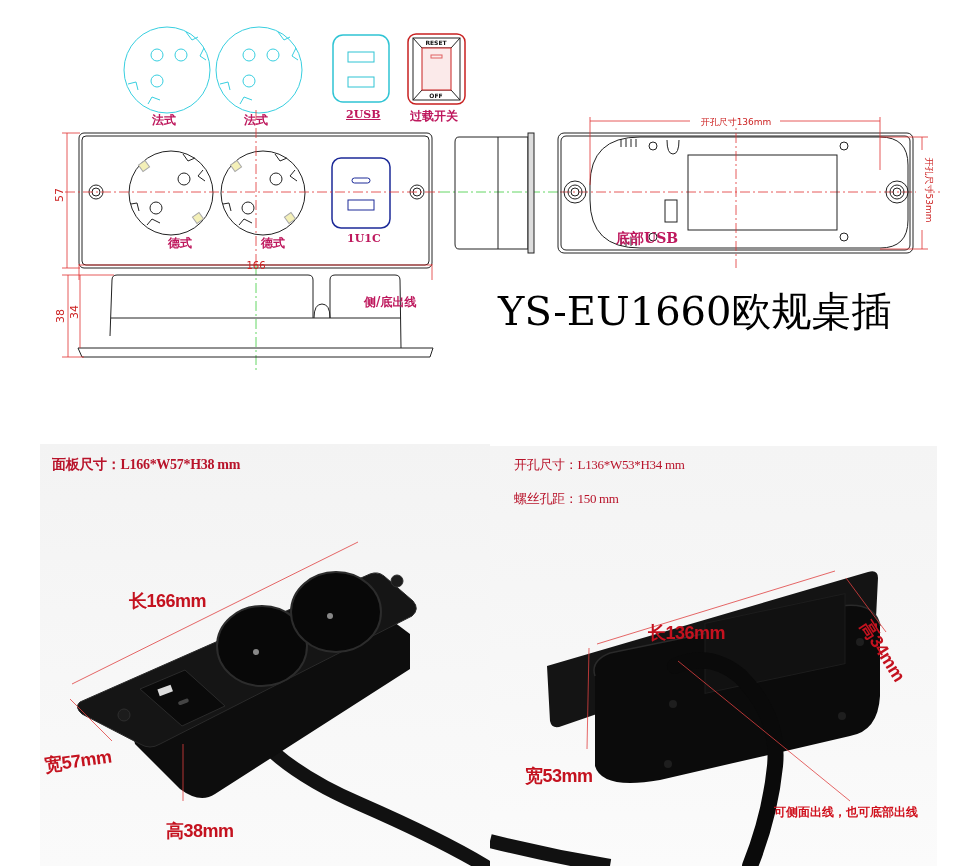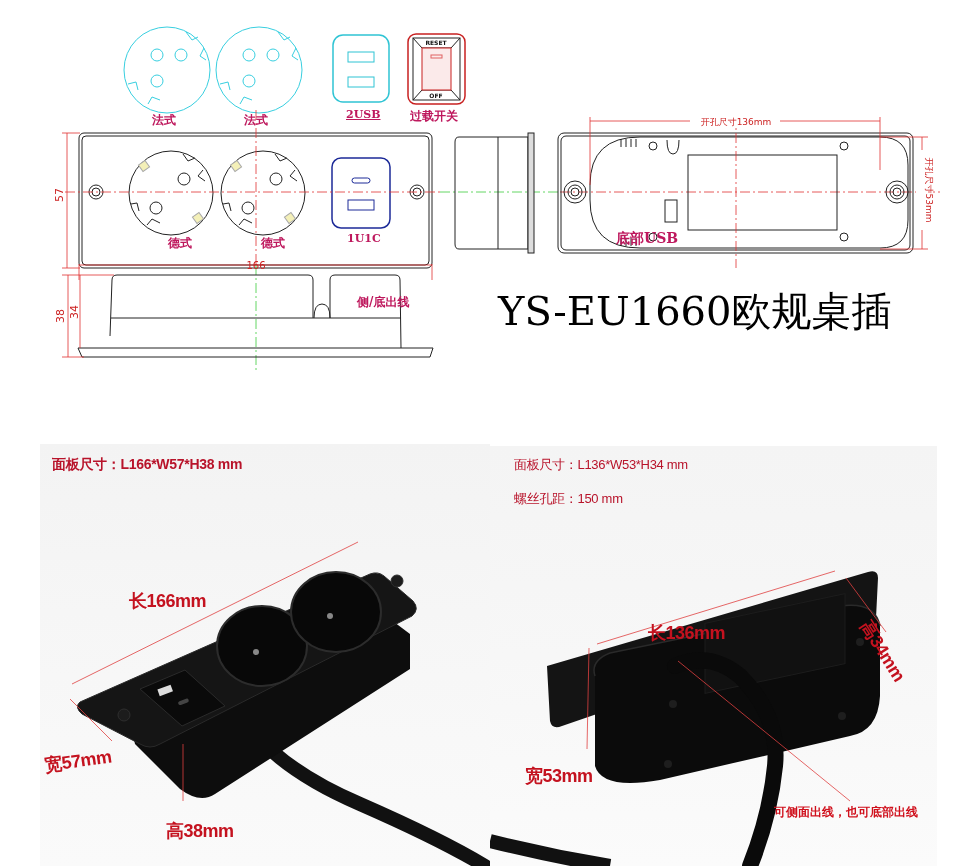--- a/index.html
+++ b/index.html
@@ -4,21 +4,21 @@
 <style>
   html, body { margin: 0; padding: 0; background: #ffffff; }
   body { width: 979px; height: 866px; position: relative; overflow: hidden;
          font-family: "DejaVu Sans", sans-serif; }
   .abs { position: absolute; }
   .red-label { color: #be185d; font-family: "DejaVu Serif", serif; font-weight: bold; }
   .title { color: #000000; font-family: "DejaVu Serif", serif; font-size: 40px; letter-spacing: 0px; white-space: nowrap; }
   .photo { position: absolute; overflow: hidden; }
   .photo-left { left: 40px; top: 444px; width: 450px; height: 422px; background: linear-gradient(180deg,#f3f3f3 0%,#f6f6f6 40%,#fafafa 100%); }
   .photo-right { left: 490px; top: 446px; width: 447px; height: 420px; background: linear-gradient(180deg,#f4f4f4 0%,#f7f7f7 50%,#fbfbfb 100%); }
-  .spec { color: #b8132a; font-family: Liberation Sans, sans-serif; font-weight: bold; font-size: 14px; white-space: nowrap; letter-spacing: -0.3px; }
+  .spec { color: #b8132a; font-family: Liberation Serif, serif; font-weight: bold; font-size: 14px; white-space: nowrap; letter-spacing: -0.3px; }
   .dim { color: #c4121f; font-family: "Liberation Sans", sans-serif; font-weight: bold; font-size: 18px; white-space: nowrap; letter-spacing: -0.5px; }
   .note { color: #d0101c; font-family: "Liberation Sans", sans-serif; font-weight: bold; font-size: 12px; white-space: nowrap; }
   svg { display: block; }
 </style>
 </head>
 <body>
 
 <div class="abs" style="left:0;top:0;width:979px;height:380px;">
   <svg width="979" height="380" viewBox="0 0 979 380">
 
@@ -173,21 +173,21 @@
     <text x="926" y="190" font-size="9" fill="#c22" text-anchor="middle" transform="rotate(90 926 190)" font-family="DejaVu Sans, sans-serif">开孔尺寸53mm</text>
   </svg>
 
   <div class="abs red-label" style="left:152px;top:112px;font-size:12px;">法式</div>
   <div class="abs red-label" style="left:244px;top:112px;font-size:12px;">法式</div>
   <div class="abs red-label" style="left:346px;top:108px;font-size:11px;text-decoration:underline;">2USB</div>
   <div class="abs red-label" style="left:410px;top:108px;font-size:12px;">过载开关</div>
   <div class="abs red-label" style="left:168px;top:235px;font-size:12px;">德式</div>
   <div class="abs red-label" style="left:261px;top:235px;font-size:12px;">德式</div>
   <div class="abs red-label" style="left:347px;top:232px;font-size:11px;text-align:right;">1U1C</div>
-  <div class="abs red-label" style="left:341px;top:294px;font-size:12px;padding-left:16px;">侧/底出线</div>
+  <div class="abs red-label" style="left:348px;top:294px;font-size:12px;padding-left:16px;">侧/底出线</div>
   <div class="abs red-label" style="left:616px;top:206px;font-size:14px;margin-top:24px;">底部USB</div>
   <div class="abs title" style="left:498px;top:284px;">YS-EU1660欧规桌插</div>
 </div>
 
 <div class="photo photo-left">
   <svg width="450" height="422" viewBox="0 0 450 422" class="abs" style="left:0;top:0;">
 
     <path d="M215 290 Q250 330 320 360 Q400 395 445 422" stroke="#111" stroke-width="14" fill="none" stroke-linecap="round"></path>
 
     <path d="M85 255 L310 145 L370 190 L370 225 L175 350 Q160 360 140 345 L95 300 Z" fill="#0d0d0d"></path>
@@ -233,19 +233,19 @@
     <circle cx="352" cy="270" r="4" fill="#1e1e1e"></circle>
 
     <path d="M185 220 Q220 205 250 230 Q290 270 285 320 Q280 370 260 420" stroke="#0a0a0a" stroke-width="16" fill="none" stroke-linecap="round"></path>
     <path d="M0 395 Q60 410 120 420" stroke="#111" stroke-width="14" fill="none"></path>
 
     <line x1="107" y1="198" x2="345" y2="125" stroke="#e04040" stroke-width="0.8"></line>
     <line x1="356" y1="132" x2="396" y2="186" stroke="#e04040" stroke-width="0.8"></line>
     <line x1="99" y1="202" x2="97" y2="303" stroke="#e04040" stroke-width="0.8"></line>
     <line x1="188" y1="215" x2="360" y2="355" stroke="#e04040" stroke-width="0.8"></line>
   </svg>
-  <div class="abs spec" style="left:24px;top:10px;font-size:13px;font-weight:normal;color:#b8132a;">面板尺寸：L136*W53*H34 mm</div>
+  <div class="abs spec" style="left:24px;top:10px;font-size:13px;font-weight:normal;color:#b8132a;">开孔尺寸：L136*W53*H34 mm</div>
   <div class="abs spec" style="left:24px;top:44px;font-size:13px;font-weight:normal;color:#b8132a;">螺丝孔距：150 mm</div>
   <div class="abs dim" style="left:158px;top:143px;margin-top:32px;">长136mm</div>
   <div class="abs dim" style="left:385px;top:170px;transform:rotate(58deg);transform-origin:left top;">高34mm</div>
   <div class="abs dim" style="left:35px;top:318px;">宽53mm</div>
   <div class="abs note" style="left:284px;top:358px;">可侧面出线，也可底部出线</div>
 </div>
 
 </body></html>

